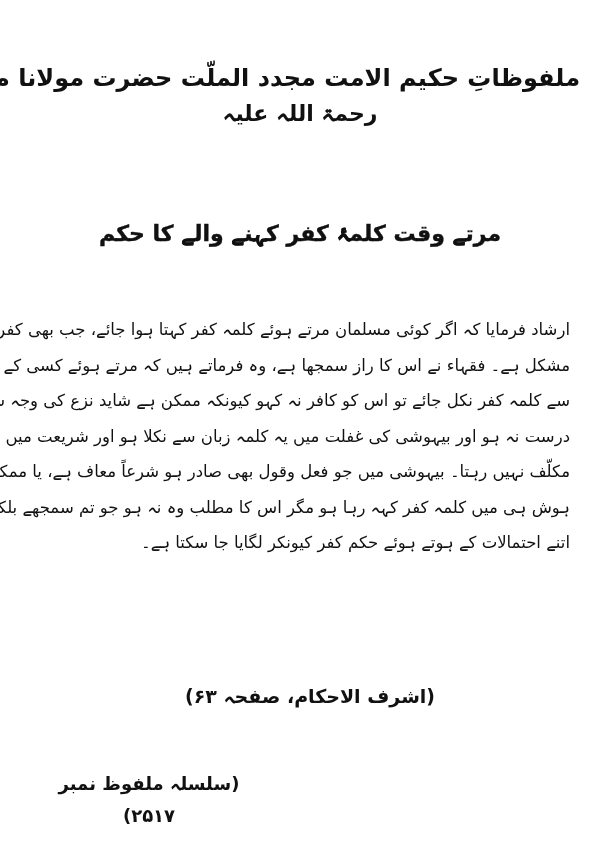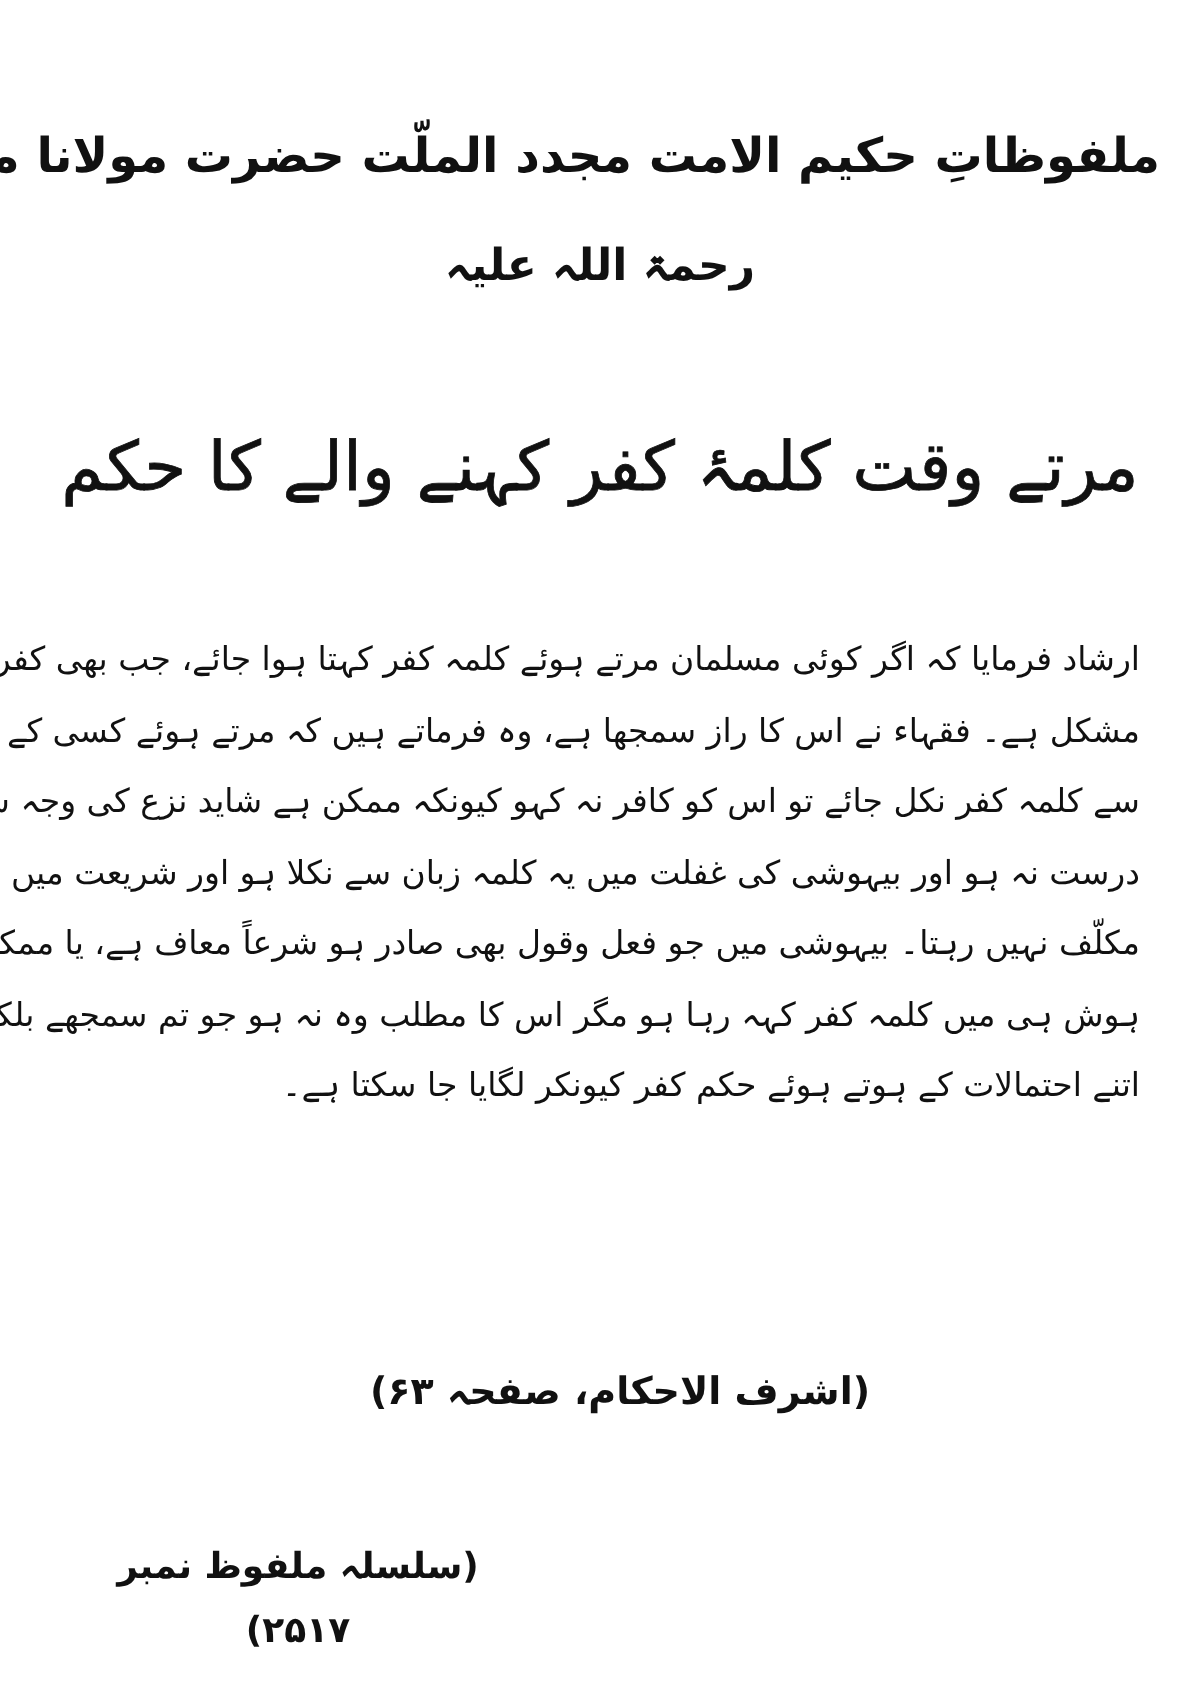--- a/index.html
+++ b/index.html
@@ -27,30 +27,30 @@
       text-align: center;
       font-weight: bold;
       white-space: nowrap;
     }
     #title1 {
       top: 58px;
       font-size: 24px;
       line-height: 40px;
     }
     #title2 {
-      top: 116px;
+      top: 96px;
       font-size: 22px;
       line-height: 36px;
       text-align: center;
     }
     #heading {
       top: 212px;
-      font-size: 34px;
+      font-size: 22px;
       line-height: 44px;
-      font-weight: normal;
+      font-weight: bold;
       -webkit-text-stroke: 0.4px #111;
     }
     .body-text {
       position: absolute;
       left: 30px;
       right: 30px;
       top: 312px;
       font-size: 16.5px;
       line-height: 35.5px;
       text-align: justify;

